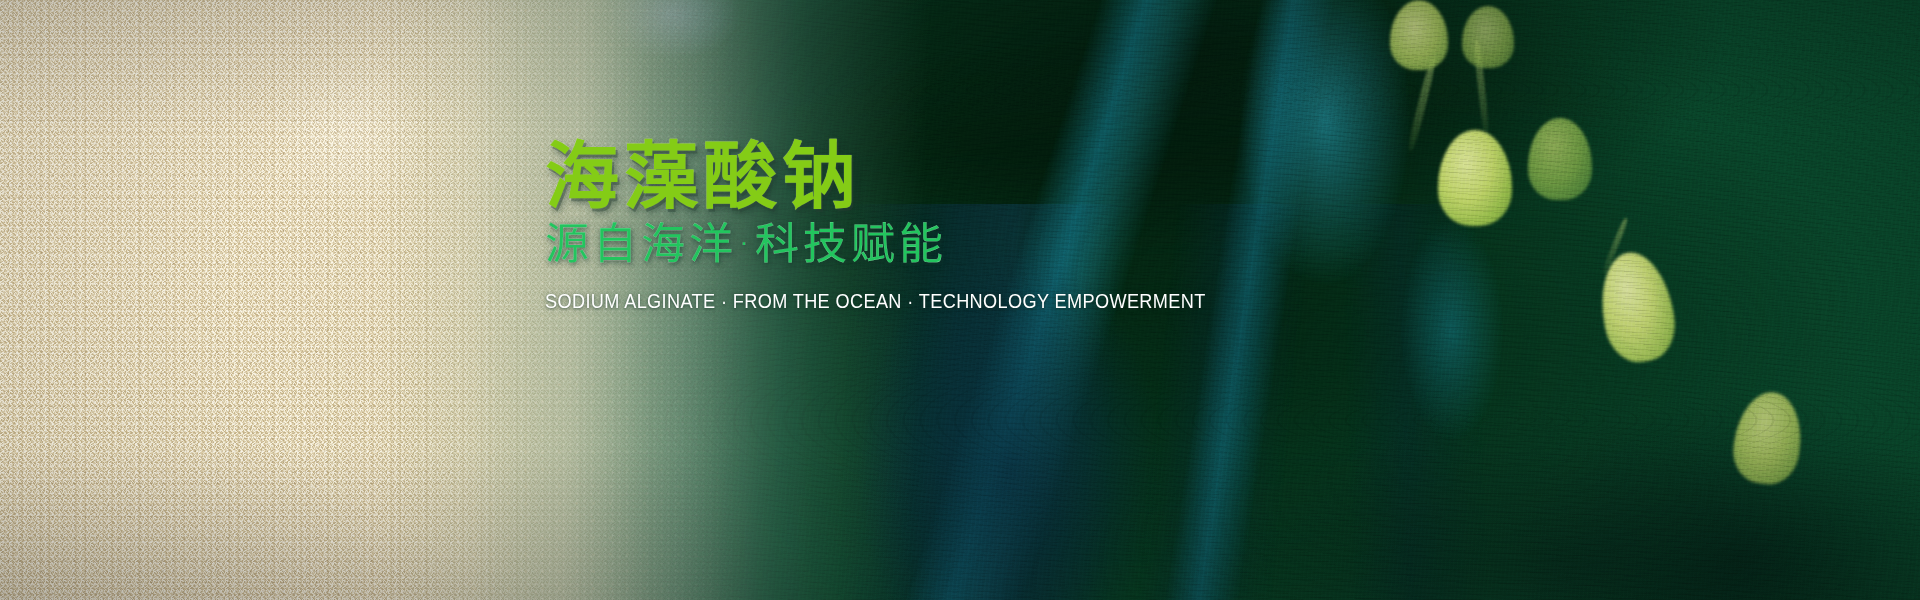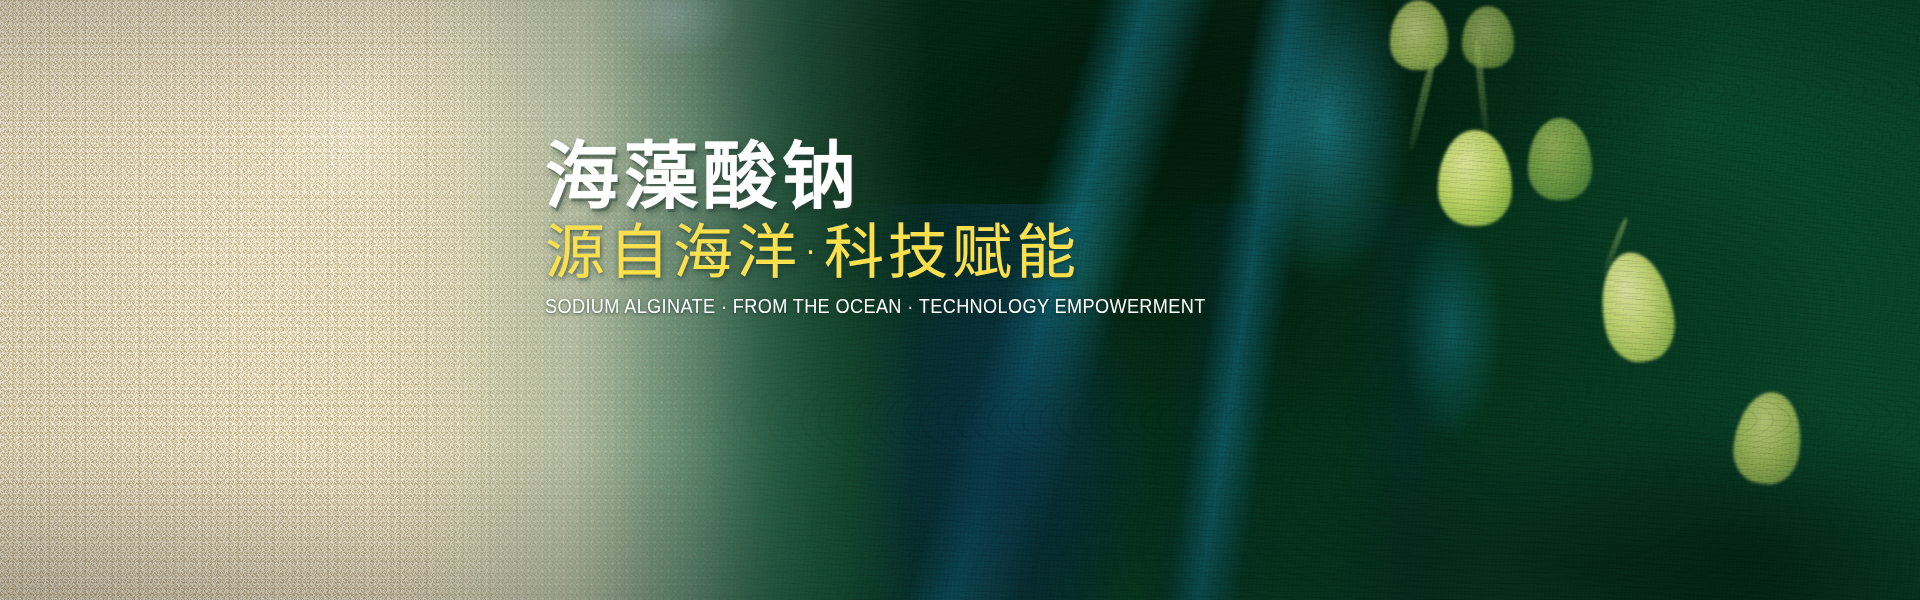--- a/index.html
+++ b/index.html
@@ -213,38 +213,38 @@
     position: absolute;
     left: 545px;
     top: 140px;
     width: 1000px;
     z-index: 10;
   }
 
   .headline {
     font-size: 74px;
     font-weight: 700;
-    color: #ffffff;
+    color: #84cc16;
     letter-spacing: 5px;
     line-height: 1.0;
     margin: 0 0 6px 0;
     white-space: nowrap;
     text-shadow:
       2px 3px 0 rgba(40,62,52,0.38),
       3px 5px 7px rgba(20,45,35,0.42),
       0 0 1px rgba(255,255,255,0.6);
   }
 
   .subhead {
-    font-size: 60px;
+    font-size: 44px;
     font-weight: 200;
-    color: #fde047;
+    color: #22c55e;
     letter-spacing: 4px;
     line-height: 1.08;
-    margin: 0 0 10px 0;
+    margin: 0 0 22px 0;
     white-space: nowrap;
     font-family: "DejaVu Sans", "Liberation Sans", sans-serif;
     -webkit-text-stroke: 0.2px rgba(255,255,255,0.5);
     text-shadow:
       1px 2px 4px rgba(18,48,38,0.55),
       0 0 10px rgba(20,60,45,0.30);
   }
 
   .tagline {
     font-size: 19.5px;

